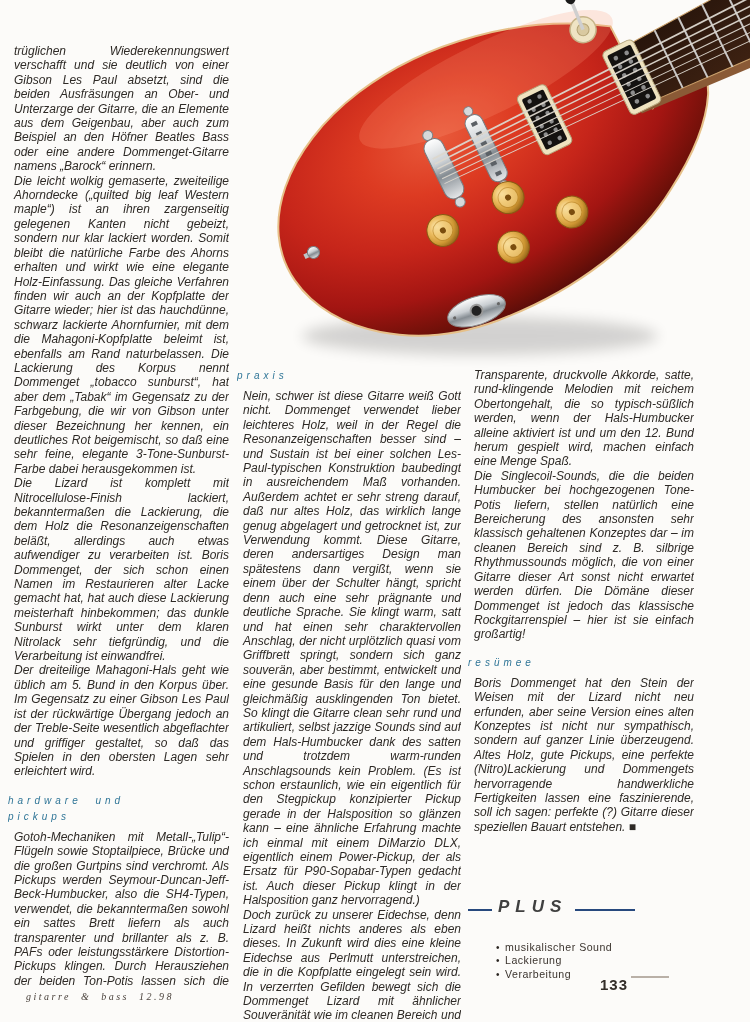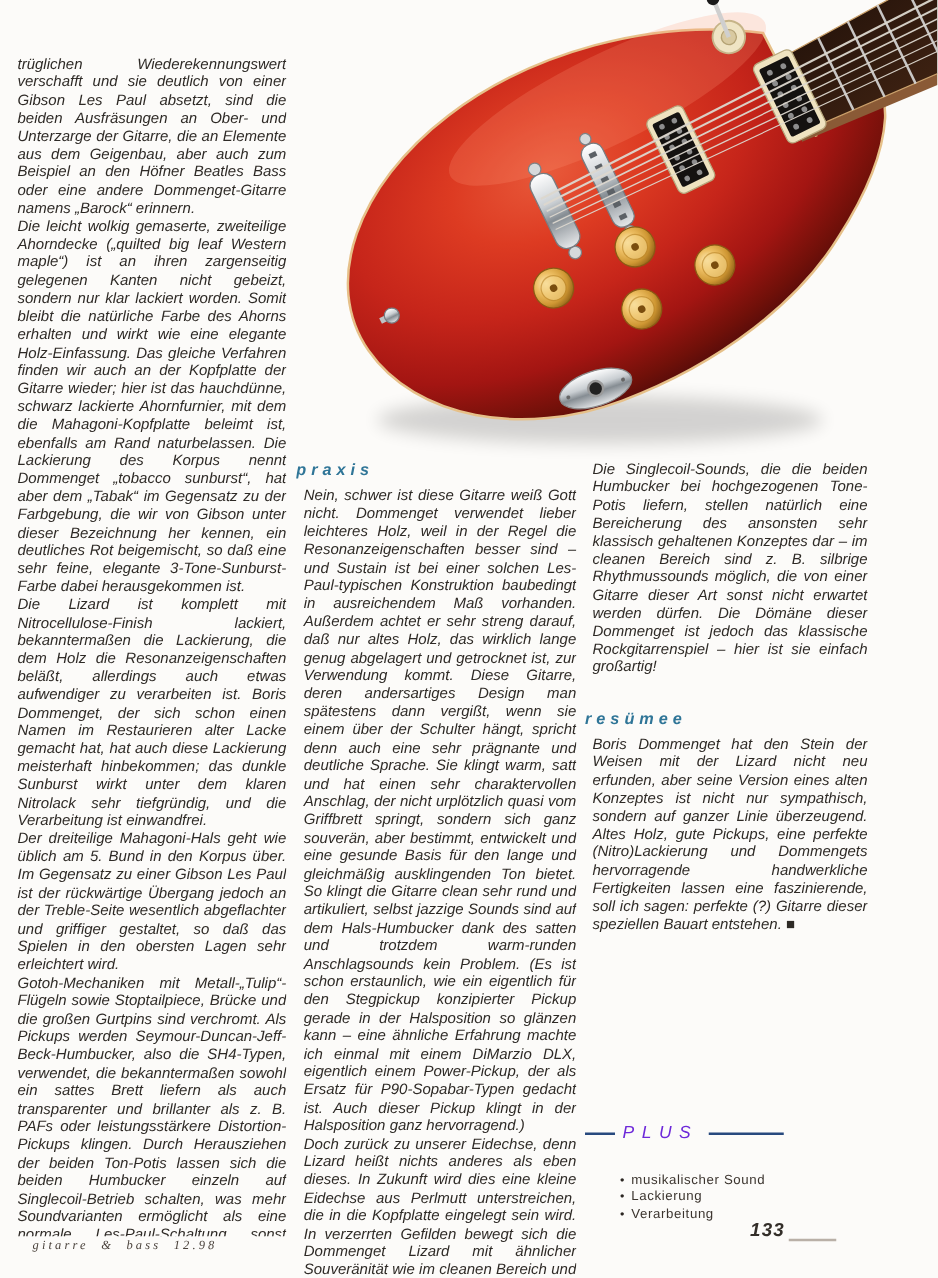--- a/index.html
+++ b/index.html
@@ -26,67 +26,67 @@
     text-align:justify;
     color:#2e2a26;
     font-style:italic;
   }
   .col-left  { left:8px;   top:44px;  width:221px; height:945px; }
   .col-mid   { left:237px; top:368px; width:224px; height:652px; }
   .col-right { left:468px; top:368px; width:226px; height:525px; }
 
   .sec-head {
     font-style:italic;
-    font-weight:bold;
-    font-size:13px;
+    font-weight:normal;
+    font-size:10px;
     letter-spacing:4px;
     word-spacing:7px;
     color:#2f7597;
     line-height:16px;
     margin:0 0 5px 0;
   }
   .sec-head span { display:block; }
   .sec-head.hw { margin-top:14px; position:relative; }
   .sec-head.hw::before {
     content:"";
     position:absolute; left:-8px; top:1px;
     width:5px; height:33px;
     background:#1c3e6b;
   }
-  .sec-head.resumee { margin-top:26px; }
+  .sec-head.resumee { margin-top:13px; }
 
   
   .plus-box { position:absolute; left:468px; top:898px; width:236px; }
   .plus-title-row { display:flex; align-items:flex-end; }
   .plus-rule { border-top:2px solid #27497e; margin-bottom:4px; }
   .plus-rule.short { width:24px; margin-right:6px; }
   .plus-rule.long  { width:60px; margin-left:8px; }
   .plus-title {
-    font-size:14px; font-weight:normal; font-style:italic;
-    letter-spacing:6px; color:#6d28d9; line-height:1;
+    font-size:17px; font-weight:bold; font-style:italic;
+    letter-spacing:6px; color:#404040; line-height:1;
   }
   .plus-items { list-style:none; margin:26px 0 0 28px; }
   .plus-items li {
     font-size:10.6px; line-height:13.4px; letter-spacing:0.5px;
     color:#3b342e; display:flex; align-items:baseline;
   }
   .plus-items .bullet { color:#2b2622; margin-right:5px; font-size:10px; }
 
   
   .footer-left {
     position:absolute; left:26px; top:991px;
     font-size:10px; font-style:italic;
     letter-spacing:2.5px; word-spacing:5px;
     color:#4a423c;
     font-family:Liberation Serif, serif;
   }
   .page-num {
     position:absolute; left:600px; top:976px;
-    display:flex; align-items:flex-end;
-    font-size:15px; font-weight:bold; color:#332e29; letter-spacing:1px;font-style:italic;
+    display:flex; align-items:flex-start;
+    font-size:15px; font-weight:bold; color:#332e29; letter-spacing:1px;
   }
   .page-num .pg-line { width:38px; height:2px; background:#b9b0a7; margin-left:3px; }
 </style>
 </head>
 <body>
 
 <div class="photo-wrap">
   <svg width="520" height="368" viewBox="0 0 520 368">
     <defs>
       <radialGradient id="bodyGrad" cx="42%" cy="30%" r="82%">
@@ -259,30 +259,35 @@
       </g>
     </g>
   </svg>
 </div>
 
 <div class="col col-left">
   <p>trüglichen Wiederekennungswert verschafft und sie deutlich von einer Gibson Les Paul absetzt, sind die beiden Ausfräsungen an Ober- und Unterzarge der Gitarre, die an Elemente aus dem Geigenbau, aber auch zum Beispiel an den Höfner Beatles Bass oder eine andere Dommenget-Gitarre namens „Barock“ erinnern.</p>
   <p>Die leicht wolkig gemaserte, zweiteilige Ahorndecke („quilted big leaf Western maple“) ist an ihren zargenseitig gelegenen Kanten nicht gebeizt, sondern nur klar lackiert worden. Somit bleibt die natürliche Farbe des Ahorns erhalten und wirkt wie eine elegante Holz-Einfassung. Das gleiche Verfahren finden wir auch an der Kopfplatte der Gitarre wieder; hier ist das hauchdünne, schwarz lackierte Ahornfurnier, mit dem die Mahagoni-Kopfplatte beleimt ist, ebenfalls am Rand naturbelassen. Die Lackierung des Korpus nennt Dommenget „tobacco sunburst“, hat aber dem „Tabak“ im Gegensatz zu der Farbgebung, die wir von Gibson unter dieser Bezeichnung her kennen, ein deutliches Rot beigemischt, so daß eine sehr feine, elegante 3-Tone-Sunburst-Farbe dabei herausgekommen ist.</p>
   <p>Die Lizard ist komplett mit Nitrocellulose-Finish lackiert, bekanntermaßen die Lackierung, die dem Holz die Resonanzeigenschaften beläßt, allerdings auch etwas aufwendiger zu verarbeiten ist. Boris Dommenget, der sich schon einen Namen im Restaurieren alter Lacke gemacht hat, hat auch diese Lackierung meisterhaft hinbekommen; das dunkle Sunburst wirkt unter dem klaren Nitrolack sehr tiefgründig, und die Verarbeitung ist einwandfrei.</p>
   <p>Der dreiteilige Mahagoni-Hals geht wie üblich am 5. Bund in den Korpus über. Im Gegensatz zu einer Gibson Les Paul ist der rückwärtige Übergang jedoch an der Treble-Seite wesentlich abgeflachter und griffiger gestaltet, so daß das Spielen in den obersten Lagen sehr erleichtert wird.</p>
+  <h3 class="sec-head hw">
+    <span>hardware und</span>
+    <span>pickups</span>
+  </h3>
   <p>Gotoh-Mechaniken mit Metall-„Tulip“-Flügeln sowie Stoptailpiece, Brücke und die großen Gurtpins sind verchromt. Als Pickups werden Seymour-Duncan-Jeff-Beck-Humbucker, also die SH4-Typen, verwendet, die bekanntermaßen sowohl ein sattes Brett liefern als auch transparenter und brillanter als z. B. PAFs oder leistungsstärkere Distortion-Pickups klingen. Durch Herausziehen der beiden Ton-Potis lassen sich die beiden Humbucker einzeln auf Singlecoil-Betrieb schalten, was mehr Soundvarianten ermöglicht als eine normale Les-Paul-Schaltung sonst hergibt.</p>
 </div>
 
 <div class="col col-mid">
   <h3 class="sec-head">praxis</h3>
   <p>Nein, schwer ist diese Gitarre weiß Gott nicht. Dommenget verwendet lieber leichteres Holz, weil in der Regel die Resonanzeigenschaften besser sind – und Sustain ist bei einer solchen Les-Paul-typischen Konstruktion baubedingt in ausreichendem Maß vorhanden. Außerdem achtet er sehr streng darauf, daß nur altes Holz, das wirklich lange genug abgelagert und getrocknet ist, zur Verwendung kommt. Diese Gitarre, deren andersartiges Design man spätestens dann vergißt, wenn sie einem über der Schulter hängt, spricht denn auch eine sehr prägnante und deutliche Sprache. Sie klingt warm, satt und hat einen sehr charaktervollen Anschlag, der nicht urplötzlich quasi vom Griffbrett springt, sondern sich ganz souverän, aber bestimmt, entwickelt und eine gesunde Basis für den lange und gleichmäßig ausklingenden Ton bietet. So klingt die Gitarre clean sehr rund und artikuliert, selbst jazzige Sounds sind auf dem Hals-Humbucker dank des satten und trotzdem warm-runden Anschlagsounds kein Problem. (Es ist schon erstaunlich, wie ein eigentlich für den Stegpickup konzipierter Pickup gerade in der Halsposition so glänzen kann – eine ähnliche Erfahrung machte ich einmal mit einem DiMarzio DLX, eigentlich einem Power-Pickup, der als Ersatz für P90-Sopabar-Typen gedacht ist. Auch dieser Pickup klingt in der Halsposition ganz hervorragend.)</p>
   <p>Doch zurück zu unserer Eidechse, denn Lizard heißt nichts anderes als eben dieses. In Zukunft wird dies eine kleine Eidechse aus Perlmutt unterstreichen, die in die Kopfplatte eingelegt sein wird. In verzerrten Gefilden bewegt sich die Dommenget Lizard mit ähnlicher Souveränität wie im cleanen Bereich und ist hier auf jeden Fall mit Gib-</p>
 </div>
 
 <div class="col col-right">
+  <p>Transparente, druckvolle Akkorde, satte, rund-klingende Melodien mit reichem Obertongehalt, die so typisch-süßlich werden, wenn der Hals-Humbucker alleine aktiviert ist und um den 12. Bund herum gespielt wird, machen einfach eine Menge Spaß.</p>
   <p>Die Singlecoil-Sounds, die die beiden Humbucker bei hochgezogenen Tone-Potis liefern, stellen natürlich eine Bereicherung des ansonsten sehr klassisch gehaltenen Konzeptes dar – im cleanen Bereich sind z. B. silbrige Rhythmussounds möglich, die von einer Gitarre dieser Art sonst nicht erwartet werden dürfen. Die Dömäne dieser Dommenget ist jedoch das klassische Rockgitarrenspiel – hier ist sie einfach großartig!</p>
   <h3 class="sec-head resumee">resümee</h3>
   <p>Boris Dommenget hat den Stein der Weisen mit der Lizard nicht neu erfunden, aber seine Version eines alten Konzeptes ist nicht nur sympathisch, sondern auf ganzer Linie überzeugend. Altes Holz, gute Pickups, eine perfekte (Nitro)Lackierung und Dommengets hervorragende handwerkliche Fertigkeiten lassen eine faszinierende, soll ich sagen: perfekte (?) Gitarre dieser speziellen Bauart entstehen. ■</p>
 </div>
 
 <div class="plus-box">
   <div class="plus-title-row">
     <div class="plus-rule short"></div>
     <div class="plus-title">PLUS</div>
     <div class="plus-rule long"></div>

